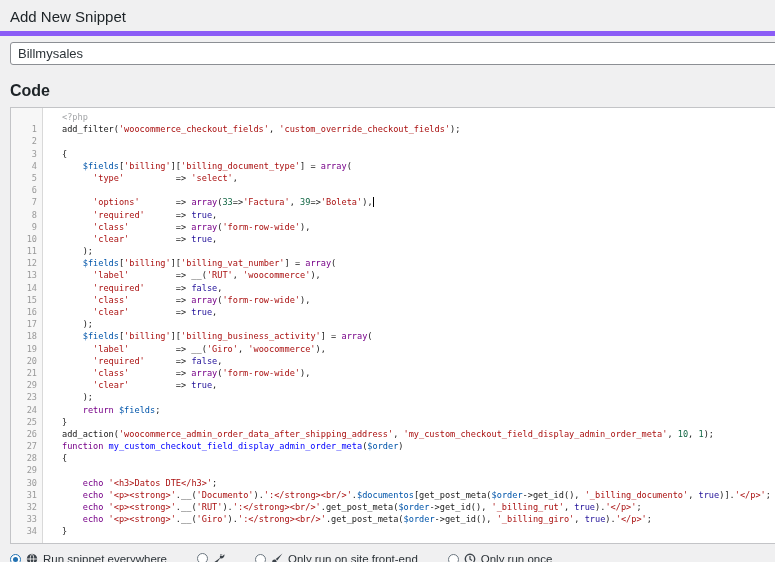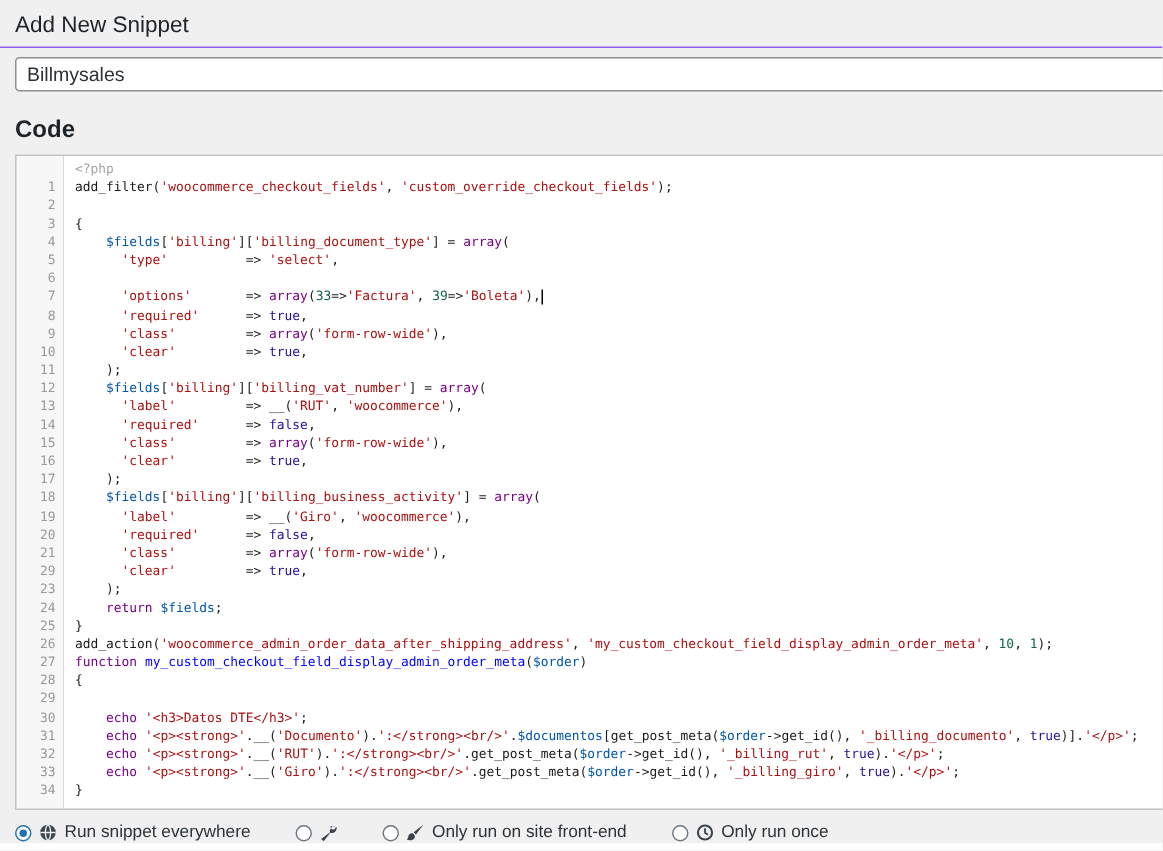--- a/index.html
+++ b/index.html
@@ -2,54 +2,54 @@
 <html><head>
 <meta charset="utf-8">
 <style>
   html,body{margin:0;padding:0;}
   body{width:775px;height:567px;overflow:hidden;background:#f0f0f1;
        font-family:"Liberation Sans",sans-serif;}
   .page{position:relative;width:775px;height:567px;overflow:hidden;}
 
   
   .page-title{margin:0;padding:7px 10px 5px;font-size:15px;line-height:19px;
-              font-weight:400;color:#1d2327;border-bottom:1px solid #8b5cf6;}
+              font-weight:400;color:#1d2327;border-bottom:5px solid #8b5cf6;}
 
   
   .title-input{display:block;margin:6px 0 0 10px;width:790px;height:23px;
                box-sizing:border-box;padding:0 7px;border:1px solid #8c8f94;
                border-radius:3px;background:#fff;color:#2c3338;font-size:13px;
                font-family:"Liberation Sans",sans-serif;outline:none;}
 
   
   .code-label{margin:17px 0 0 10px;font-size:16px;font-weight:700;color:#1d2327;}
 
   
   .editor{margin:7px 0 0 10px;width:790px;height:437px;box-sizing:border-box;
           border:1px solid #c3c4c7;border-right:none;overflow:hidden;
           background:linear-gradient(to right,#f7f7f7 0,#f7f7f7 31px,#d9d9d9 31px,#d9d9d9 32px,#ffffff 32px);
           font-family:"DejaVu Sans Mono",monospace;font-size:8.6px;line-height:12.2px;
           padding-top:3px;cursor:text;}
   .cm-row{display:flex;height:12.2px;}
   .cm-num{flex:0 0 31px;width:31px;box-sizing:border-box;text-align:right;
           padding-right:5px;color:#999;}
-  .cm-code{white-space:pre;padding-left:8px;color:#1a1a1a;}
+  .cm-code{white-space:pre;padding-left:20px;color:#1a1a1a;}
   .tok-p{color:#1a1a1a}
   .tok-k{color:#770088}
   .tok-s{color:#aa1111}
   .tok-v{color:#0055aa}
   .tok-d{color:#0000ff}
   .tok-n{color:#116644}
   .tok-a{color:#221199}
   .tok-m{color:#a2a4a7}
   .cm-cursor{display:inline-block;width:1px;height:10px;background:#000;
              vertical-align:text-bottom;}
 
   
-  .scope-row{display:flex;align-items:center;margin:8px 0 0 10px;gap:30px;}
+  .scope-row{display:flex;align-items:flex-start;margin:8px 0 0 10px;gap:30px;}
   .scope-item{display:flex;align-items:center;gap:5px;cursor:pointer;}
   .radio{width:11px;height:11px;box-sizing:border-box;border-radius:50%;
          border:1px solid #6c7781;background:#fff;position:relative;flex:0 0 11px;}
   .radio.checked{border-color:#2271b1;}
   .radio.checked::after{content:"";position:absolute;left:2px;top:2px;width:5px;height:5px;
          border-radius:50%;background:#2271b1;}
   .scope-icon{display:inline-flex;width:12px;height:12px;align-items:center;justify-content:center;}
   .scope-label{font-size:11.5px;color:#2c3338;line-height:14px;}
 
   .bottom-strip{position:absolute;left:0;right:0;bottom:0;height:5px;background:#ffffff;}

